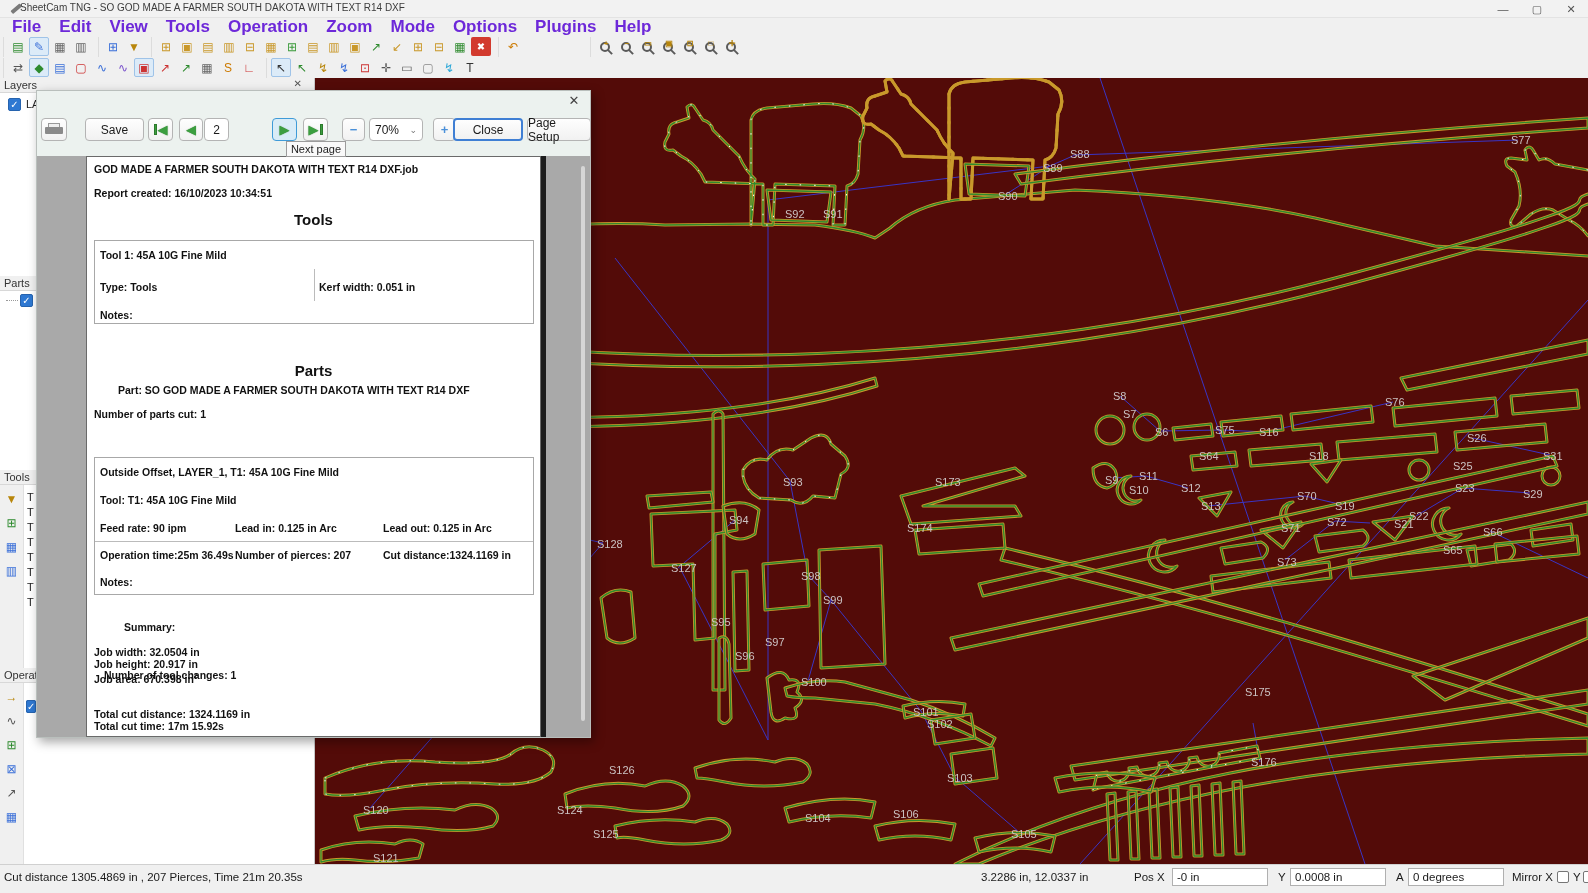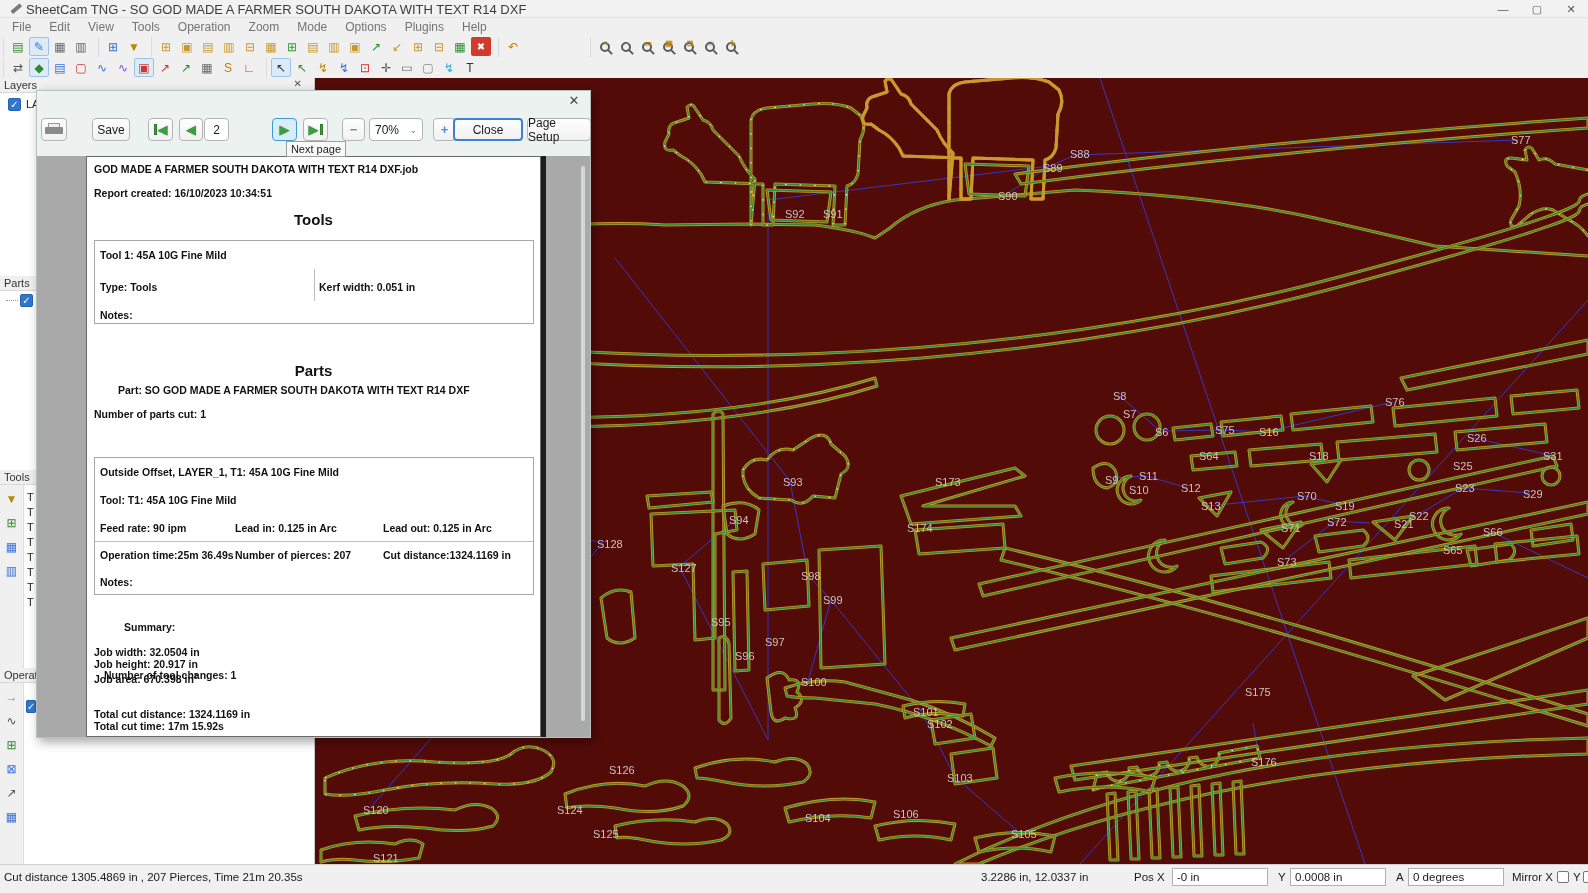--- a/index.html
+++ b/index.html
@@ -3,25 +3,25 @@
 <meta charset="utf-8">
 <style>
   html,body{margin:0;padding:0;background:#888;}
   *{box-sizing:border-box;font-family:"Liberation Sans",sans-serif;}
   #app{position:relative;width:1588px;height:893px;background:#f0f0f0;overflow:hidden;}
   .abs{position:absolute;}
   
   #titlebar{left:0;top:0;width:1588px;height:18px;background:#f2f2f2;border-bottom:1px solid #e3e3e3;}
   #app-icon{left:5px;top:2px;width:13px;height:13px;}
   #app-icon span{display:block;width:12px;height:4px;background:#7a7a7a;transform:rotate(-40deg) translate(1px,7px);border-radius:1px;}
-  #title-text{left:26px;top:2px;font-size:13px;color:#3c3c3c;white-space:nowrap;}
+  #title-text{left:20px;top:2px;font-size:10px;color:#3c3c3c;white-space:nowrap;}
   .winbtn{top:0;width:34px;height:18px;text-align:center;font-size:11px;color:#555;line-height:18px;}
   
   #menubar{left:0;top:18px;width:1588px;height:18px;background:#f0f0f0;display:flex;align-items:center;padding-left:4px;gap:2px;}
-  .menu-item{font-size:12px;color:#737373;padding:1px 8px;}
+  .menu-item{font-size:17px;color:#6d28d9;padding:1px 8px;font-weight:bold;}
   
   .tbar{left:0;width:1588px;height:21px;background:#f0f0f0;display:flex;align-items:center;}
   #toolbar1{top:36px;} #toolbar2{top:57px;}
   .tgroup{display:flex;align-items:center;gap:1px;padding:0 4px;border-left:1px solid #dcdcdc;margin-left:3px;height:20px;}
   .tbi{width:20px;height:19px;display:flex;align-items:center;justify-content:center;font-size:12px;border:1px solid transparent;border-radius:2px;}
   .tbi.sel{border-color:#9fc3e8;background:#dcebf8;}
   .tbi.redbg{background:#d23a2e;color:#fff;border-radius:2px;font-size:10px;}
   .mag{width:10px;height:10px;border:2px solid #5a5a5a;border-radius:50%;position:relative;}
   .mag i{position:absolute;width:6px;height:2px;background:#5a5a5a;right:-5px;bottom:-3px;transform:rotate(45deg);}
   .mag b{position:absolute;left:-1px;top:-5px;width:10px;text-align:center;font-size:8px;color:#b8860b;font-style:normal;}
@@ -513,21 +513,21 @@
 
   <div id="dialog" class="abs">
     <div id="dlg-close" class="abs">✕</div>
 
     <div class="dbtn" style="left:4px;width:26px;">
       <span class="printer">
           <span class="pp"></span>
           <span class="pb"></span>
         </span>
     </div>
-    <div class="dbtn" style="left:55px;width:38px;">Save</div>
+    <div class="dbtn" style="left:48px;width:59px;">Save</div>
     <div class="dbtn" style="left:111px;width:25px;">
       <span class="gbar"></span>
         <span class="garr">◀</span>
     </div>
     <div class="dbtn" style="left:142px;width:24px;">
       <span class="garr">◀</span>
     </div>
     <div class="dbtn" style="left:167px;width:25px;background:#fff;">2</div>
     <div class="dbtn" style="left:235px;width:25px;background:#d9ecf7;border-color:#3f9bd8;">
       <span class="garr">▶</span>

